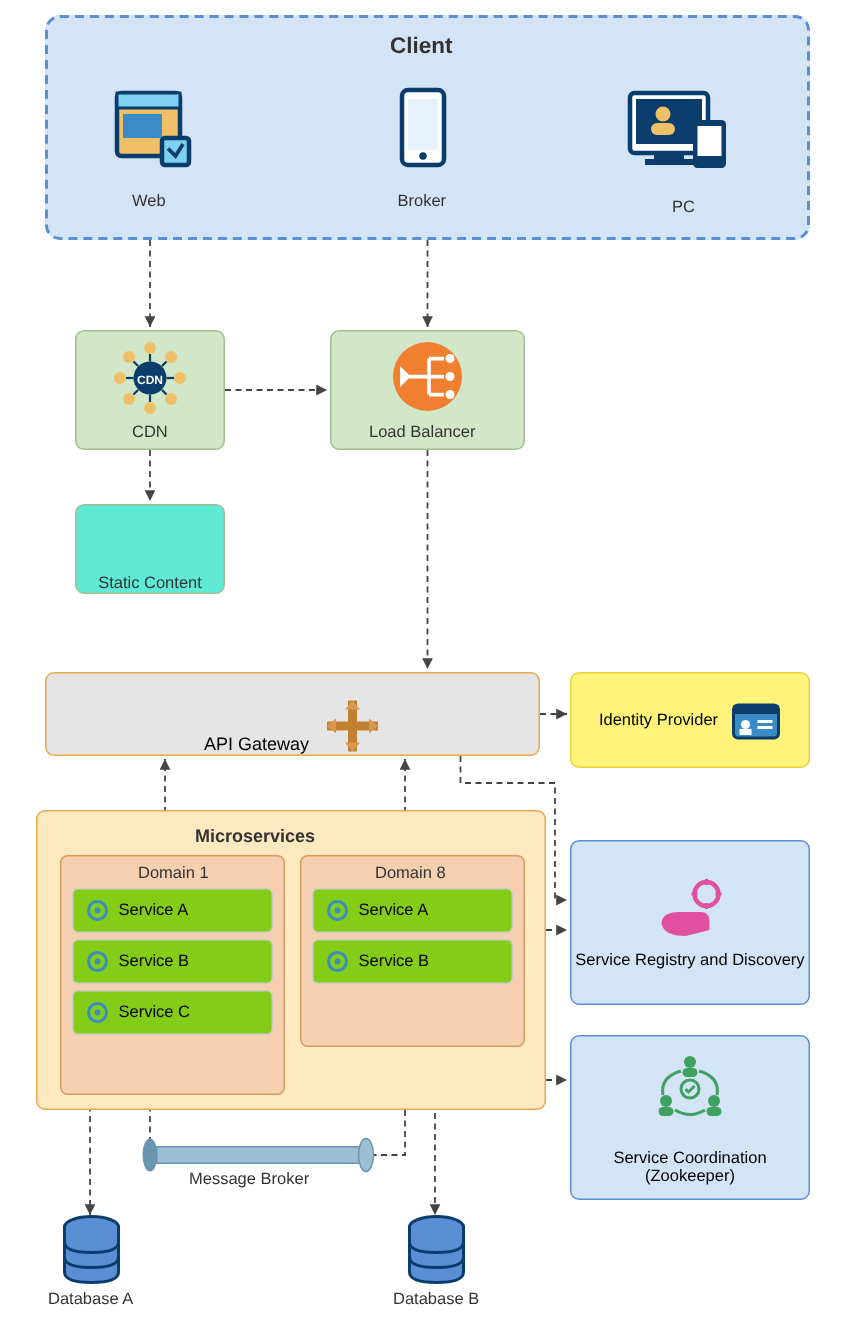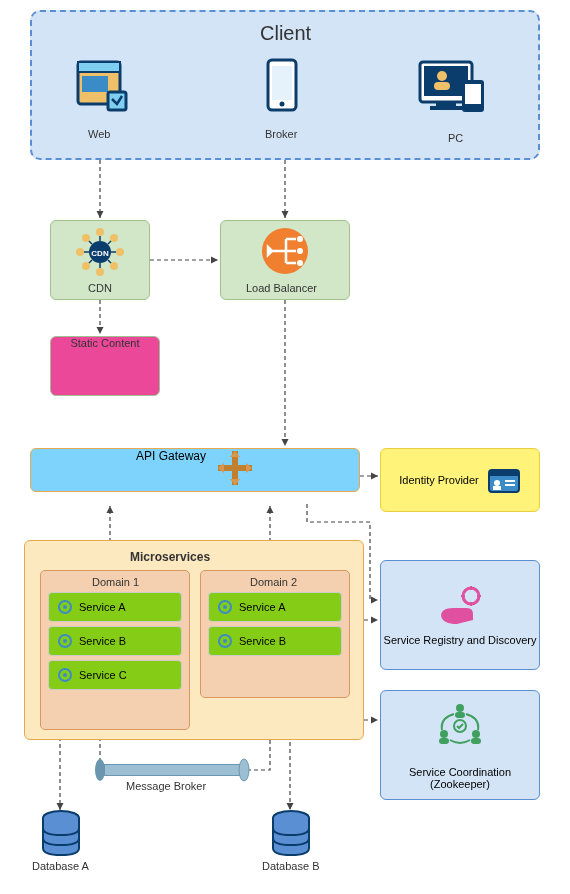--- a/index.html
+++ b/index.html
@@ -1,24 +1,24 @@
 <!DOCTYPE html>
 <html><head>
 <meta charset="utf-8">
 <style>
 * { box-sizing: border-box; margin: 0; padding: 0; }
 body { font-family: Arial, sans-serif; width: 570px; height: 894px; position: relative; background: #fff; overflow: hidden; }
 .box { position: absolute; border-radius: 6px; }
 .label { position: absolute; font-size: 11px; text-align: center; color: #333; }
 .client-box { left: 30px; top: 10px; width: 510px; height: 150px; background: #d4e4f7; border: 2px dashed #5b8fd4; border-radius: 10px; }
-.client-title { left: 260px; top: 22px; font-size: 20px; font-weight: normal; }
+.client-title { left: 260px; top: 22px; font-size: 15px; font-weight: bold; }
 .cdn-box { left: 50px; top: 220px; width: 100px; height: 80px; background: #d1e7c8; border: 1px solid #a0c090; }
 .lb-box { left: 220px; top: 220px; width: 130px; height: 80px; background: #d1e7c8; border: 1px solid #a0c090; }
-.sc-box { left: 50px; top: 336px; width: 110px; height: 60px; background: #ec4899; border: 1px solid #a0c090; display: flex; align-items: flex-start; justify-content: center; }
-.api-box { left: 30px; top: 448px; width: 330px; height: 44px; background: #7dd3fc; border: 1.5px solid #e8a84c; display: flex; align-items: flex-start; justify-content: center; gap: 10px; }
+.sc-box { left: 50px; top: 336px; width: 100px; height: 60px; background: #5eead4; border: 1px solid #a0c090; display: flex; align-items: flex-end; justify-content: center; }
+.api-box { left: 30px; top: 448px; width: 330px; height: 56px; background: #e5e5e5; border: 1.5px solid #e8a84c; display: flex; align-items: flex-end; justify-content: center; gap: 10px; }
 .id-box { left: 380px; top: 448px; width: 160px; height: 64px; background: #fff37a; border: 1.5px solid #e8d040; display: flex; align-items: center; justify-content: center; gap: 8px; }
 .ms-box { left: 24px; top: 540px; width: 340px; height: 200px; background: #fce9c0; border: 1.5px solid #e8a84c; }
 .ms-title { left: 130px; top: 550px; font-weight: bold; font-size: 12px; }
 .domain-box { position: absolute; background: #f5d0b0; border: 1px solid #d89860; border-radius: 5px; }
 .d1 { left: 40px; top: 570px; width: 150px; height: 160px; }
 .d2 { left: 200px; top: 570px; width: 150px; height: 128px; }
 .service { position: absolute; left: 8px; width: 134px; height: 30px; background: #84cc16; border: 1px solid #ccc; border-radius: 4px; display: flex; align-items: center; padding-left: 8px; gap: 6px; font-size: 11px; }
 .reg-box { left: 380px; top: 560px; width: 160px; height: 110px; background: #d4e4f7; border: 1.5px solid #5b8fd4; display: flex; flex-direction: column; align-items: center; justify-content: center; padding: 0; }
 .coord-box { left: 380px; top: 690px; width: 160px; height: 110px; background: #d4e4f7; border: 1.5px solid #5b8fd4; display: flex; flex-direction: column; align-items: center; justify-content: center; padding: 8px; gap: 16px; }
 .mb-bar { position: absolute; left: 104px; top: 764px; width: 136px; height: 12px; background: #9dbfd4; border: 1px solid #6a96b0; }
@@ -183,21 +183,21 @@
 </div>
 <div class="service" style="top:660px;left:48px">
   <svg width="16" height="16">
       <circle cx="8" cy="8" r="6" fill="none" stroke="#3b8cc6" stroke-width="2"></circle>
       <circle cx="8" cy="8" r="2" fill="#3b8cc6"></circle>
     </svg>
   <span>Service C</span>
 </div>
 
 <div class="domain-box d2"></div>
-<div class="label" style="left:250px;top:576px;font-size:11px">Domain 2</div>
+<div class="label" style="left:250px;top:576px;font-size:11px">Domain 8</div>
 <div class="service" style="top:592px;left:208px">
   <svg width="16" height="16">
       <circle cx="8" cy="8" r="6" fill="none" stroke="#3b8cc6" stroke-width="2"></circle>
       <circle cx="8" cy="8" r="2" fill="#3b8cc6"></circle>
     </svg>
   <span>Service A</span>
 </div>
 <div class="service" style="top:626px;left:208px">
   <svg width="16" height="16">
       <circle cx="8" cy="8" r="6" fill="none" stroke="#3b8cc6" stroke-width="2"></circle>

